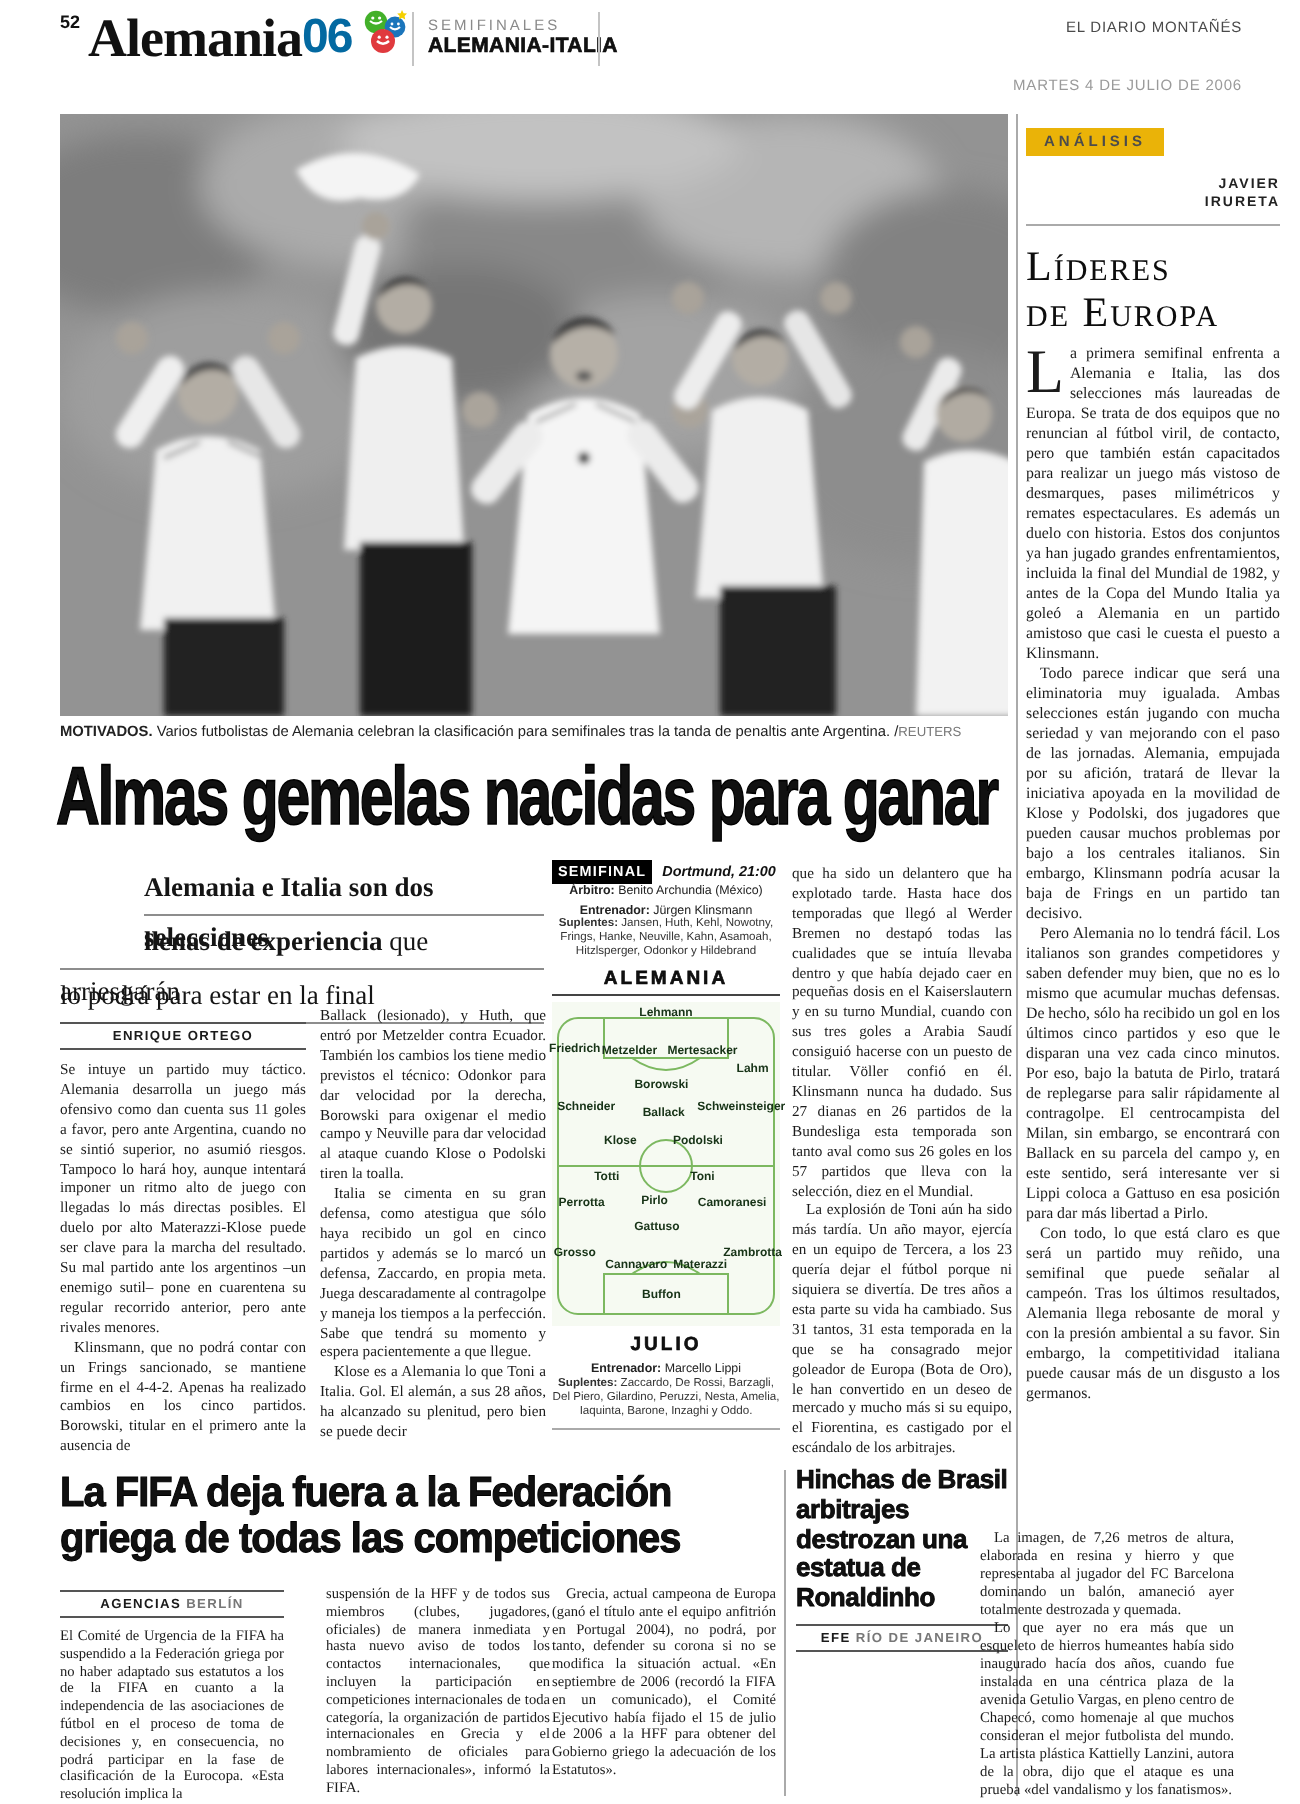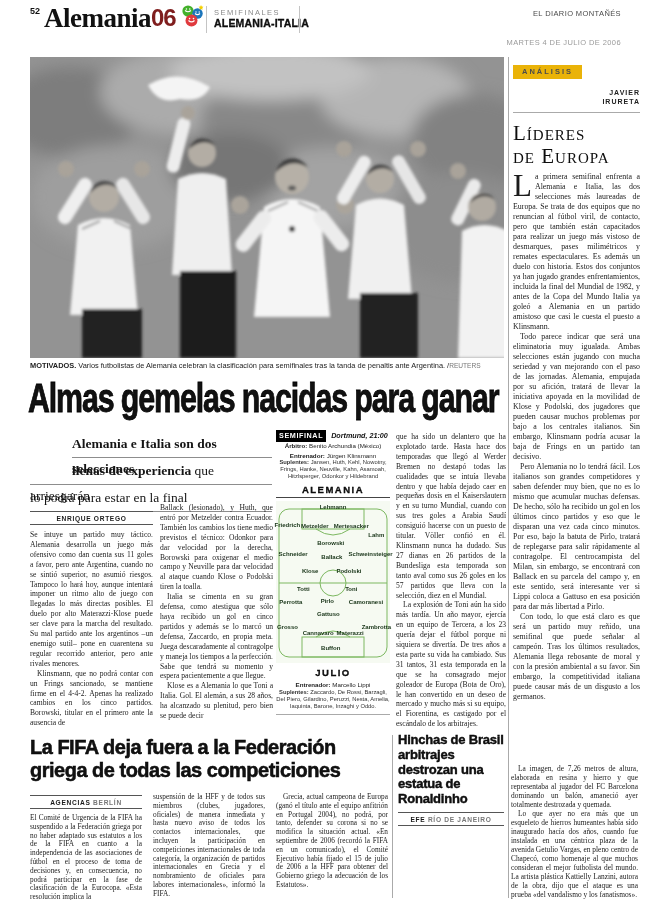--- a/index.html
+++ b/index.html
@@ -2,21 +2,21 @@
 <html><head>
 <meta charset="utf-8">
 <style>
   html,body{margin:0;padding:0;background:#e8e8e8;}
   #page{position:relative;width:650px;height:902px;background:#fff;overflow:hidden;
         font-family:"Liberation Sans",sans-serif;color:#111;}
   .abs{position:absolute;}
   
   .pagenum{font-size:9px;font-weight:bold;}
   .brand{font-family:"Liberation Serif",serif;font-size:27px;font-weight:600;letter-spacing:-.5px;}
-  .brandyear{font-family:"Liberation Sans",sans-serif;font-size:24px;font-weight:bold;color:#7f1d1d;letter-spacing:-1px;}
+  .brandyear{font-family:"Liberation Sans",sans-serif;font-size:24px;font-weight:bold;color:#0369a1;letter-spacing:-1px;}
   .vdiv{width:1px;background:#c4c4c4;}
   .kicker{font-size:7.5px;color:#8a8a8a;letter-spacing:1.5px;}
   .section-title{font-size:10.5px;font-weight:bold;letter-spacing:.2px;-webkit-text-stroke:.3px #000;}
   .masthead{font-size:7.5px;color:#4a4a4a;letter-spacing:.4px;text-align:right;line-height:10px;}
   .masthead .date{color:#9a9a9a;margin-top:19px;}
   
   .caption{font-size:7.4px;color:#222;}
   .caption b{font-weight:bold;}
   .caption .credit{font-size:6.6px;color:#777;}
   
@@ -298,36 +298,36 @@
     <p class="ind">Con todo, lo que está claro es que será un partido muy reñido, una semifinal que puede señalar al campeón. Tras los últimos resultados, Alemania llega rebosante de moral y con la presión ambiental a su favor. Sin embargo, la competitividad italiana puede causar más de un disgusto a los germanos.</p>
   </div>
 
   <div class="abs fifa-headline" style="left:30px;top:735px;width:380px;">La FIFA deja fuera a la Federación griega de todas las competiciones</div>
   <div class="abs byline" style="left:30px;top:795px;width:112px;">
     <span>AGENCIAS</span><span class="place"> BERLÍN</span>
   </div>
   <div class="abs small-col" style="left:30px;top:814px;width:112px;height:86px;">
     <p>El Comité de Urgencia de la FIFA ha suspendido a la Federación griega por no haber adaptado sus estatutos a los de la FIFA en cuanto a la independencia de las asociaciones de fútbol en el proceso de toma de decisiones y, en consecuencia, no podrá participar en la fase de clasificación de la Eurocopa. «Esta resolución implica la</p>
   </div>
-  <div class="abs small-col" style="left:153px;top:793px;width:112px;height:107px;">
+  <div class="abs small-col" style="left:163px;top:793px;width:112px;height:107px;">
     <p>suspensión de la HFF y de todos sus miembros (clubes, jugadores, oficiales) de manera inmediata y hasta nuevo aviso de todos los contactos internacionales, que incluyen la participación en competiciones internacionales de toda categoría, la organización de partidos internacionales en Grecia y el nombramiento de oficiales para labores internacionales», informó la FIFA.</p>
   </div>
   <div class="abs small-col" style="left:276px;top:793px;width:112px;height:107px;">
     <p class="ind">Grecia, actual campeona de Europa (ganó el título ante el equipo anfitrión en Portugal 2004), no podrá, por tanto, defender su corona si no se modifica la situación actual. «En septiembre de 2006 (recordó la FIFA en un comunicado), el Comité Ejecutivo había fijado el 15 de julio de 2006 a la HFF para obtener del Gobierno griego la adecuación de los Estatutos».</p>
   </div>
 
   <div class="abs vline" style="left:392px;top:735px;height:163px;"></div>
   <div class="abs efe-headline" style="left:398px;top:733px;width:108px;">
     <div>Hinchas de Brasil</div>
     <div>arbitrajes</div>
     <div>destrozan una</div>
     <div>estatua de</div>
     <div>Ronaldinho</div>
   </div>
   <div class="abs byline" style="left:398px;top:812px;width:106px;">
     <span>EFE</span><span class="place"> RÍO DE JANEIRO</span>
   </div>
-  <div class="abs cont-col" style="left:511px;top:764px;width:127px;height:136px;">
+  <div class="abs cont-col" style="left:490px;top:764px;width:127px;height:136px;">
     <p class="ind">La imagen, de 7,26 metros de altura, elaborada en resina y hierro y que representaba al jugador del FC Barcelona dominando un balón, amaneció ayer totalmente destrozada y quemada.</p>
     <p class="ind">Lo que ayer no era más que un esqueleto de hierros humeantes había sido inaugurado hacía dos años, cuando fue instalada en una céntrica plaza de la avenida Getulio Vargas, en pleno centro de Chapecó, como homenaje al que muchos consideran el mejor futbolista del mundo. La artista plástica Kattielly Lanzini, autora de la obra, dijo que el ataque es una prueba «del vandalismo y los fanatismos».</p>
   </div>
 
 </div>
 
 </body></html>

